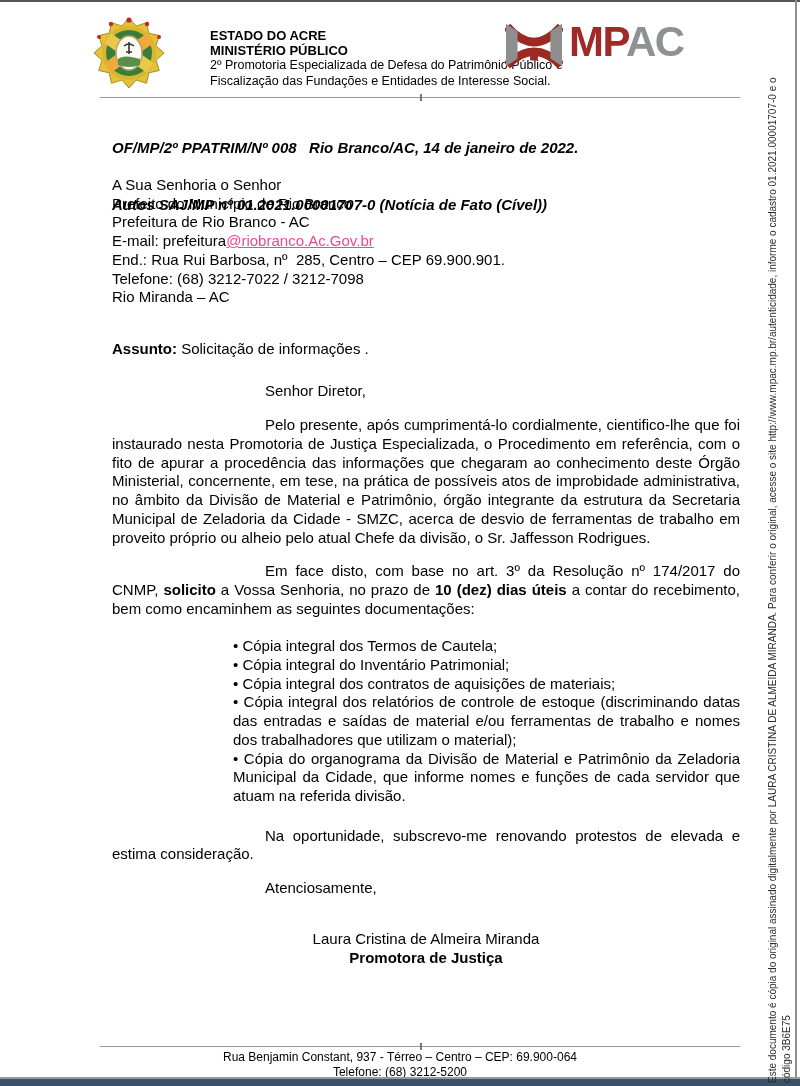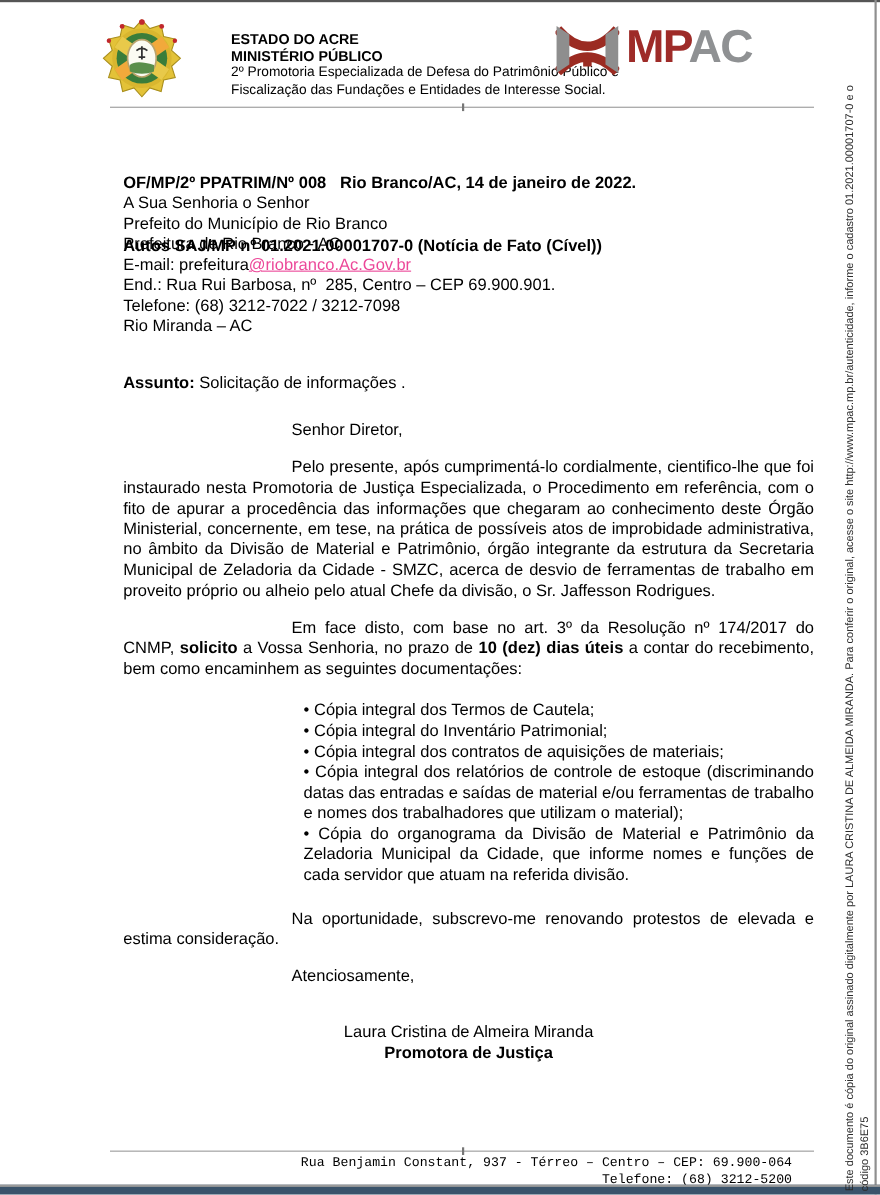--- a/index.html
+++ b/index.html
@@ -21,39 +21,39 @@
   .mpac-word{position:absolute;left:64px;top:-6px;font-size:42px;font-weight:800;letter-spacing:-1.5px;line-height:60px;}
   .mp-red{color:#9e2b28;}
   .ac-gray{color:#8f9193;}
 
   .rule{position:absolute;left:100px;width:640px;height:0;border-top:1.5px solid #9a9a9a;}
   .rule .tick{position:absolute;left:50%;top:-4px;width:1.5px;height:7px;background:#777;}
   .rule-header{top:97px;}
   .rule-footer{top:1046px;}
 
   
-  .reference{position:absolute;left:112px;top:119px;width:628px;font-size:15px;font-weight:bold;line-height:19px;white-space:pre-wrap;}
+  .reference{position:absolute;left:112px;top:100px;width:628px;font-size:15px;font-weight:bold;line-height:19px;white-space:pre-wrap;font-style:italic;}
 
   
   .letter{position:absolute;left:112px;top:176px;width:628px;font-size:15px;line-height:18.7px;}
   .addressee div{white-space:pre-wrap;}
   .bold{font-weight:bold;}
   a.email{color:#ec4899;text-decoration:underline;cursor:pointer;}
   .subject{margin-top:33px;white-space:pre-wrap;}
   .greeting{margin-top:23px;text-indent:153px;}
   .para{margin-top:15px;text-indent:153px;text-align:justify;}
   .para.first{margin-top:16px;}
   .bullets{margin-top:19px;margin-left:121px;}
-  .bullets div{text-align:justify;margin-left:43px;}
+  .bullets div{text-align:justify;}
   .closing{margin-top:21px;text-indent:153px;text-align:justify;}
   .signoff{margin-top:14px;text-indent:153px;}
   .signature{margin-top:32px;text-align:center;}
 
   
-  .footer-text{position:absolute;left:80px;top:1050px;width:640px;text-align:right;font-size:12px;line-height:14.5px;font-family:Liberation Mono, monospace;}
+  .footer-text{position:absolute;left:80px;top:1050px;width:640px;text-align:center;font-size:12px;line-height:14.5px;}
 
   
   .side-auth{
     position:absolute;left:766px;top:1083px;width:1080px;height:30px;
     transform:rotate(-90deg);transform-origin:0 0;
     font-size:10px;line-height:13.5px;color:#2b2b2b;white-space:nowrap;
   }
 </style>
 </head>
 <body>

